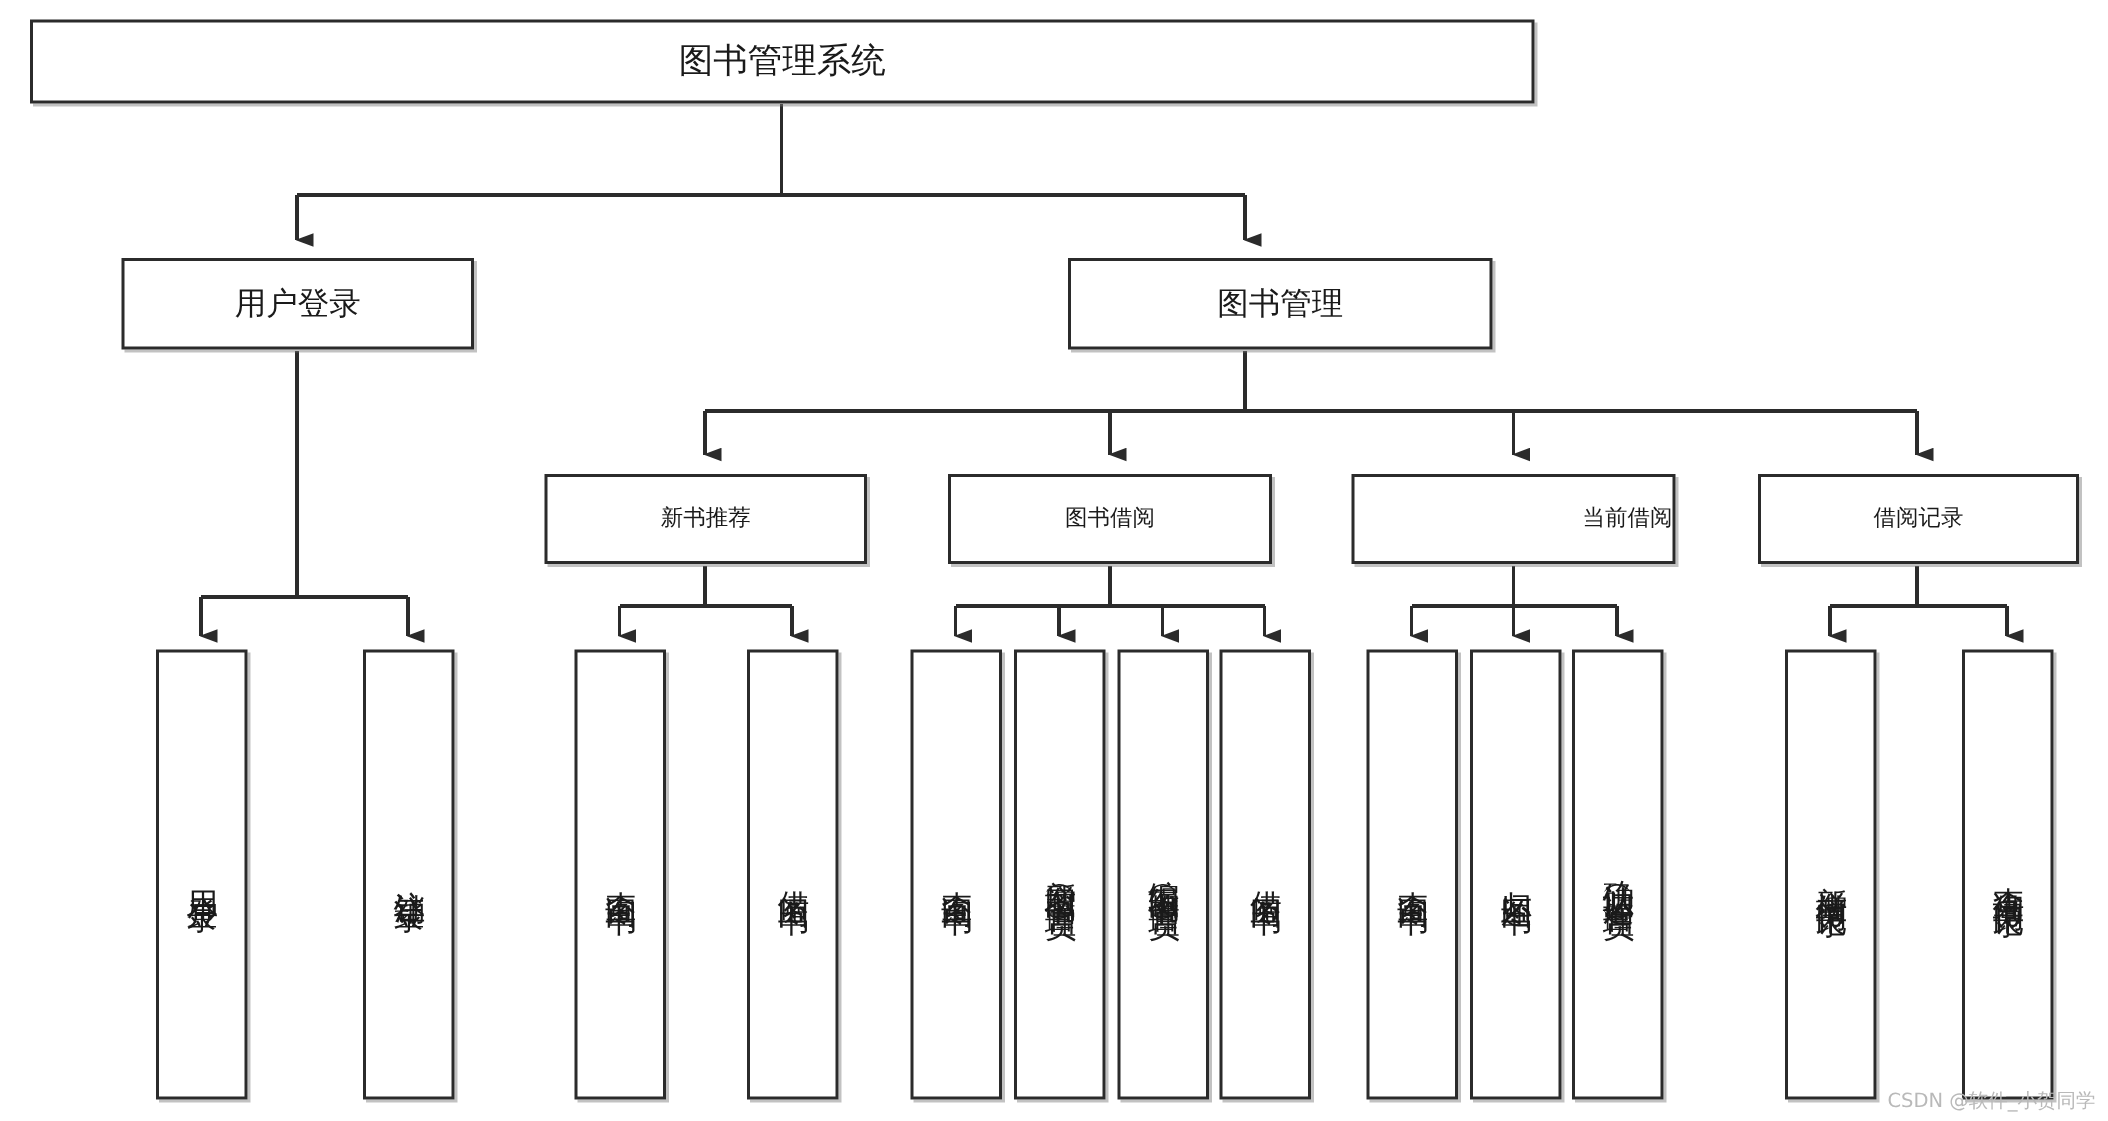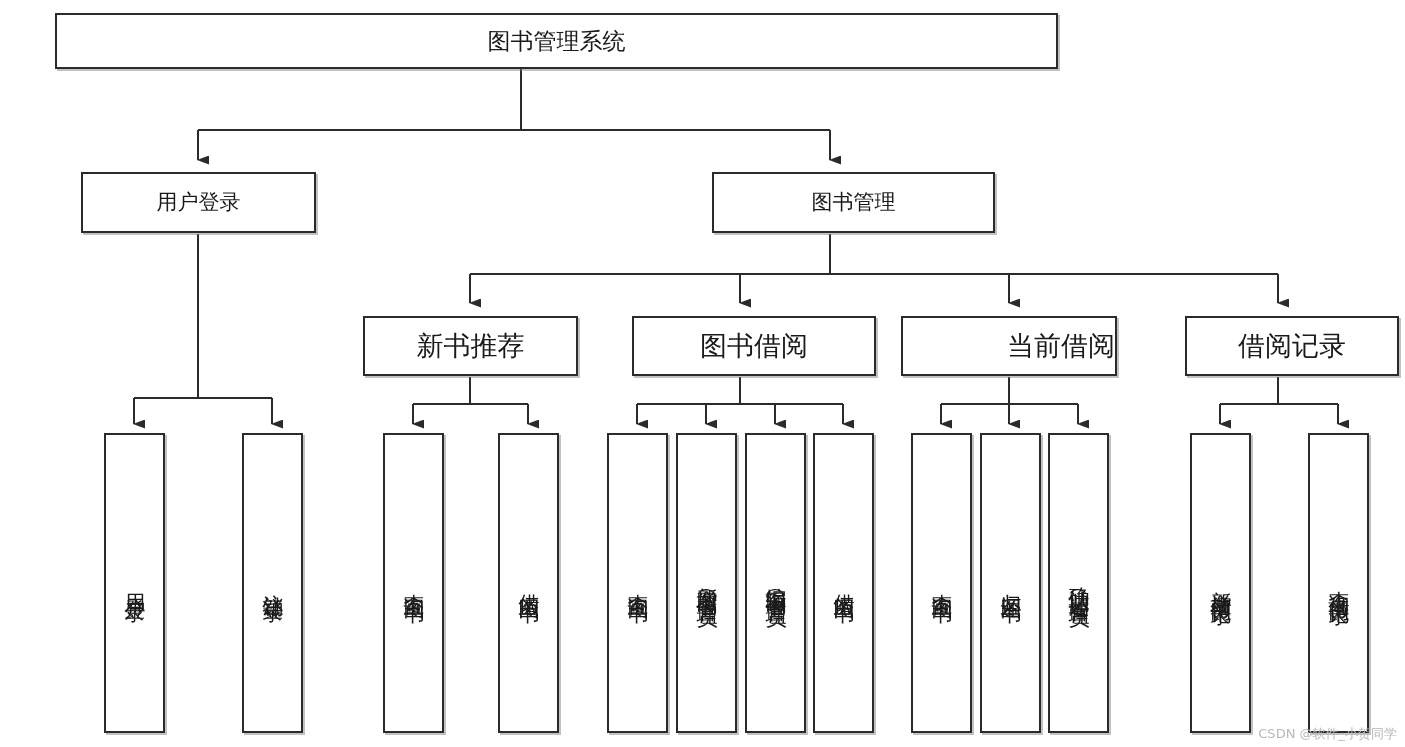--- a/index.html
+++ b/index.html
@@ -40,21 +40,21 @@
   }
   .node-label {
     font-family: "DejaVu Sans", "Liberation Sans", sans-serif;
     color: #1a1a1a;
     line-height: 1.05;
     text-align: center;
     white-space: nowrap;
   }
   .level-root .node-label { font-size: 23px; }
   .level-2 .node-label { font-size: 21px; }
-  .level-3 .node-label { font-size: 27px; }
+  .level-3 .node-label { font-size: 15px; }
   .leaf .node-label {
     font-size: 21px;
     writing-mode: vertical-rl;
     text-orientation: upright;
     letter-spacing: 3px;
     line-height: 1.0;
     white-space: nowrap;
   }
   .watermark {
     position: absolute;
@@ -116,41 +116,41 @@
       <path d="M1078,404 L1078,424" marker-end="url(#arrowhead)"></path>
 
       <path d="M1278,377 L1278,404"></path>
       <path d="M1220,404 L1338,404"></path>
       <path d="M1220,404 L1220,424" marker-end="url(#arrowhead)"></path>
       <path d="M1338,404 L1338,424" marker-end="url(#arrowhead)"></path>
 
     </g>
   </svg>
 
-  <div class="node-box level-root" style="left:20px; top:13px; width:1003px; height:56px;margin-left:35px;">
+  <div class="node-box level-root" style="left:20px; top:13px; width:1003px; height:56px;">
     <span class="node-label">图书管理系统</span>
   </div>
 
   <div class="node-box level-2" style="left:81px; top:172px; width:235px; height:61px;">
     <span class="node-label">用户登录</span>
   </div>
   <div class="node-box level-2" style="left:712px; top:172px; width:283px; height:61px;">
     <span class="node-label">图书管理</span>
   </div>
 
   <div class="node-box level-3" style="left:363px; top:316px; width:215px; height:60px;">
     <span class="node-label">新书推荐</span>
   </div>
-  <div class="node-box level-3" style="left:632px; top:316px; width:244px; height:60px;">
+  <div class="node-box level-3" style="left:632px; top:316px; width:216px; height:60px;">
     <span class="node-label">图书借阅</span>
   </div>
   <div class="node-box level-3" style="left:901px; top:316px; width:216px; height:60px;justify-content:flex-end;">
     <span class="node-label">当前借阅</span>
   </div>
-  <div class="node-box level-3" style="left:1172px; top:316px; width:214px; height:60px;margin-left:13px;">
+  <div class="node-box level-3" style="left:1172px; top:316px; width:214px; height:60px;">
     <span class="node-label">借阅记录</span>
   </div>
 
   <div class="node-box leaf" style="left:104px; top:433px; width:61px; height:300px;">
     <span class="node-label">用户登录</span>
   </div>
   <div class="node-box leaf" style="left:242px; top:433px; width:61px; height:300px;">
     <span class="node-label">注销登录</span>
   </div>
 

